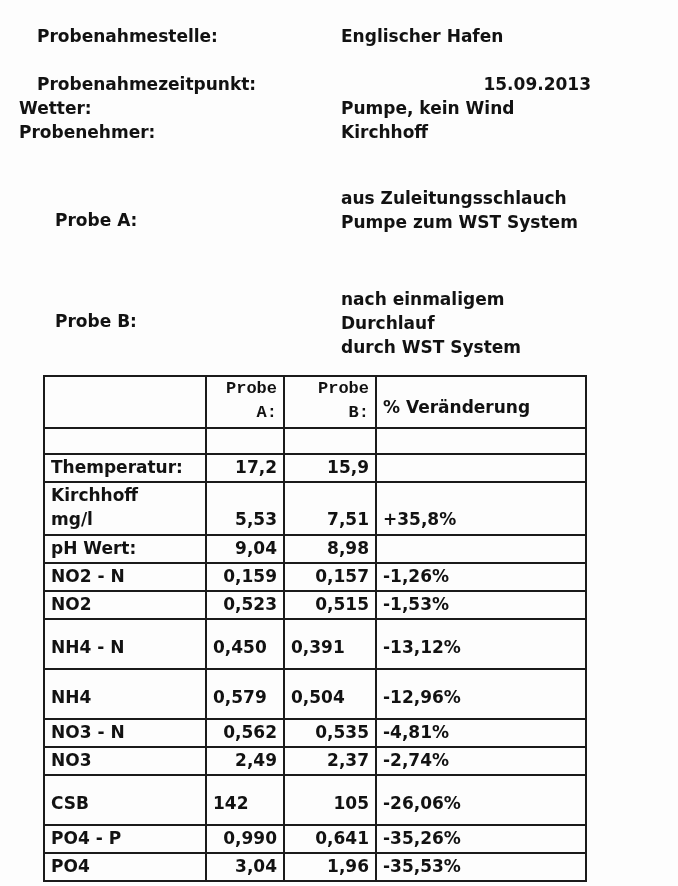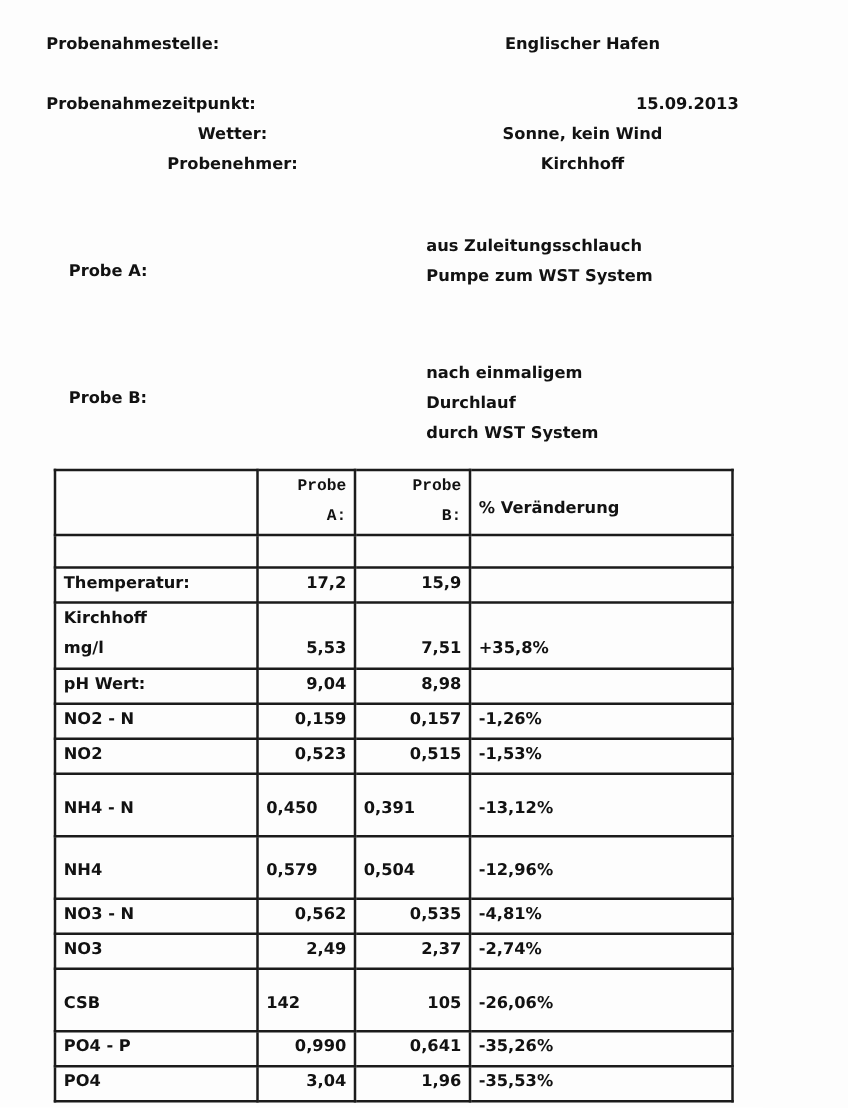--- a/index.html
+++ b/index.html
@@ -5,28 +5,28 @@
   html, body { margin: 0; padding: 0; }
   body { background: #ffffff; }
   .page {
     position: relative;
     width: 678px;
     height: 886px;
     background: #fdfdfd;
     color: #121212;
     font-family: "DejaVu Sans", "Liberation Sans", sans-serif;
     font-weight: 700;
-    font-size: 13px;
+    font-size: 17px;
     overflow: hidden;
   }
   .sec { position: absolute; left: 0; width: 678px; }
   .inforow { display: flex; line-height: 24px; }
   .inforow .lbl { width: 341px; padding-left: 37px; box-sizing: border-box; }
-  .inforow .lbl.ind1 { padding-left: 31px; text-align: center; }
-  .inforow .val { width: 250px; text-align: center; }
+  .inforow .lbl.ind1 { padding-left: 19px; }
+  .inforow .val { width: 250px; }
   .inforow .val.right { text-align: right; }
   .probeblock { display: flex; }
   .probeblock .lbl { width: 341px; padding-left: 55px; padding-top: 24px; box-sizing: border-box; }
   .probeblock .vlines { width: 280px; line-height: 24px; }
 
   
   table.meas {
     position: absolute; top: 375px; left: 43px;
     border-collapse: collapse;
     table-layout: fixed;
@@ -68,21 +68,21 @@
     </div>
   </div>
 
   <div class="sec" style="top:72px">
     <div class="inforow">
       <div class="lbl">Probenahmezeitpunkt:</div>
       <div class="val right">15.09.2013</div>
     </div>
     <div class="inforow">
       <div class="lbl ind1">Wetter:</div>
-      <div class="val">Sonne, kein Wind</div>
+      <div class="val">Pumpe, kein Wind</div>
     </div>
     <div class="inforow">
       <div class="lbl ind1">Probenehmer:</div>
       <div class="val">Kirchhoff</div>
     </div>
   </div>
 
   <div class="sec" style="top:186px">
     <div class="probeblock">
       <div class="lbl">Probe A:</div>

